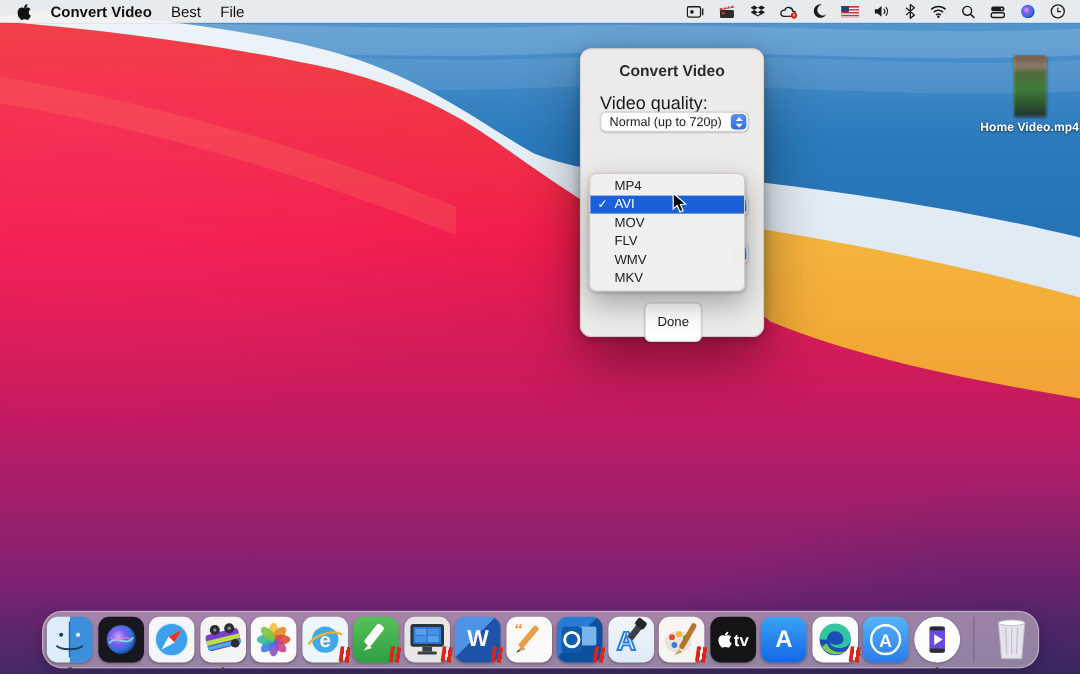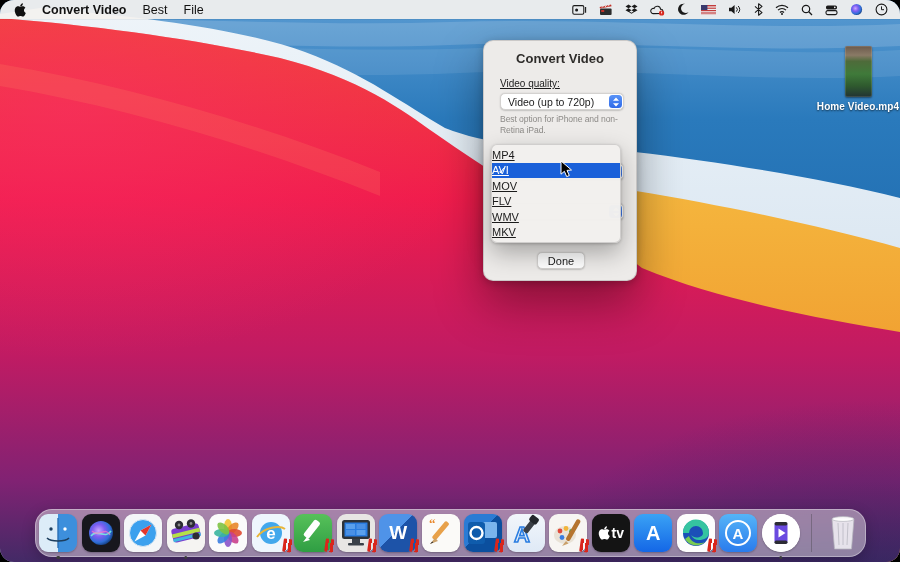--- a/index.html
+++ b/index.html
@@ -1,17 +1,17 @@
 <!DOCTYPE html>
 <html><head>
 <meta charset="utf-8">
 <style>
   html,body{margin:0;padding:0;background:#000;}
   #screen{position:relative;width:900px;height:562px;overflow:hidden;
-    font-family:"Liberation Sans","DejaVu Sans",sans-serif;border-radius:14px;-webkit-font-smoothing:antialiased;}
+    font-family:"Liberation Sans","DejaVu Sans",sans-serif;-webkit-font-smoothing:antialiased;}
   #wallpaper{position:absolute;inset:0;z-index:0;}
 
   
   #menubar{position:absolute;top:0;left:0;right:0;height:19px;z-index:10;
     background:rgba(243,241,239,0.93);display:flex;align-items:center;
     font-size:12.5px;color:#111;box-shadow:0 0 1px rgba(0,0,0,.25);}
   #menubar .left{display:flex;align-items:center;gap:16px;padding-left:14px;}
   #menubar .appname{font-weight:bold;}
   #menubar .menu{cursor:default;}
   #menubar .right{margin-left:auto;display:flex;align-items:center;gap:12px;padding-right:12px;}
@@ -25,45 +25,45 @@
     box-shadow:0 1px 2px rgba(0,0,0,.45), inset 0 0 0 1px rgba(255,255,255,.12);}
   #desk-file .fname{margin-top:4px;font-size:10px;font-weight:bold;color:#fff;
     text-shadow:0 1px 2px rgba(0,0,0,.65);letter-spacing:.1px;}
 
   
   #dialog{position:absolute;left:483px;top:40px;width:154px;height:241px;z-index:5;
     background:#edebe9;border-radius:10px;border:1px solid rgba(0,0,0,.14);box-sizing:border-box;
     box-shadow:0 22px 48px rgba(0,0,0,.38),0 2px 8px rgba(0,0,0,.22);}
   #dlg-title{position:absolute;top:10px;left:0;right:0;text-align:center;
     font-size:13px;font-weight:600;color:#2e2c2a;}
-  #dlg-quality-label{position:absolute;left:16px;top:37px;font-size:10px;color:#1c1c1c;text-decoration:underline;}
+  #dlg-quality-label{position:absolute;left:16px;top:37px;font-size:15px;color:#1c1c1c;}
   .popup{position:absolute;left:16px;width:124px;height:17px;background:#fff;
     border-radius:5px;border:1px solid #d4d2d0;box-sizing:border-box;
     box-shadow:0 .5px 1.5px rgba(0,0,0,.18);display:flex;align-items:center;}
   .popup .ptext{flex:1;font-size:10.5px;color:#1a1a1a;padding-left:7px;white-space:nowrap;overflow:hidden;}
   .popup .stepper{width:13px;height:13px;margin-right:1px;border-radius:3.5px;flex:0 0 auto;
     background:linear-gradient(180deg,#5a94f8,#2f6ae8);display:flex;align-items:center;justify-content:center;}
   #dlg-popup-quality{top:52px;}
   #dlg-caption{position:absolute;left:16px;top:73px;width:118px;font-size:8.6px;
     line-height:1.25;color:#8d8b88;letter-spacing:-.1px;}
   .hidden-popup{z-index:1;}
   #dlg-popup-fmt1{top:122px;}
   #dlg-popup-fmt2{top:162px;}
 
   
   #fmt-menu{position:absolute;left:7px;top:103px;width:130px;z-index:3;
     background:rgba(242,240,238,.98);border-radius:6px;border:1px solid rgba(0,0,0,.14);
     box-shadow:0 10px 24px rgba(0,0,0,.3),0 1px 3px rgba(0,0,0,.2);padding:2px 0;box-sizing:border-box;}
   .fmt-item{position:relative;height:15.5px;display:flex;align-items:center;
-    font-size:11px;color:#1b1b1b;cursor:default;text-decoration:underline;}
+    font-size:11px;color:#1b1b1b;padding-left:20px;cursor:default;}
   .fmt-item .check{position:absolute;left:6px;width:12px;font-size:10px;color:#1b1b1b;}
   .fmt-item.selected{background:#1a60d9;color:#fff;}
   .fmt-item.selected .check{color:#fff;}
 
-  #dlg-done{position:absolute;left:53px;top:211px;width:48px;height:17px;background:#fff;
+  #dlg-done{position:absolute;left:53px;top:211px;width:48px;height:33px;background:#fff;
     border-radius:5px;border:1px solid #d4d2d0;box-sizing:border-box;
     box-shadow:0 .5px 1.5px rgba(0,0,0,.18);
     display:flex;align-items:center;justify-content:center;font-size:11px;color:#1a1a1a;}
 
   
   #cursor{position:absolute;left:560px;top:160px;z-index:30;}
 
   
   #dock{position:absolute;left:35px;bottom:5px;width:831px;height:48px;z-index:8;
     background:rgba(244,243,242,.45);border:1px solid rgba(255,255,255,.35);box-sizing:border-box;
@@ -267,29 +267,28 @@
   <div id="desk-file">
     <div class="thumb"></div>
     <div class="fname">Home Video.mp4</div>
   </div>
 
   <div id="dialog">
     <div id="dlg-title">Convert Video</div>
     <div id="dlg-quality-label">Video quality:</div>
 
     <div class="popup" id="dlg-popup-quality">
-      <span class="ptext">Video (up to 720p)</span>
+      <span class="ptext">Normal (up to 720p)</span>
       <span class="stepper">
         <svg width="8" height="10" viewBox="0 0 8 10">
             <path d="M4,0.6 L7,3.8 H1 Z M4,9.4 L1,6.2 H7 Z" fill="#fff"></path>
           </svg>
       </span>
     </div>
 
-    <div id="dlg-caption">Best option for iPhone and non-Retina iPad.</div>
 
     <div class="popup hidden-popup" id="dlg-popup-fmt1">
       <span class="ptext"></span>
       <span class="stepper">
         <svg width="8" height="10" viewBox="0 0 8 10">
             <path d="M4,0.6 L7,3.8 H1 Z M4,9.4 L1,6.2 H7 Z" fill="#fff"></path>
           </svg>
       </span>
     </div>
     <div class="popup hidden-popup" id="dlg-popup-fmt2">

